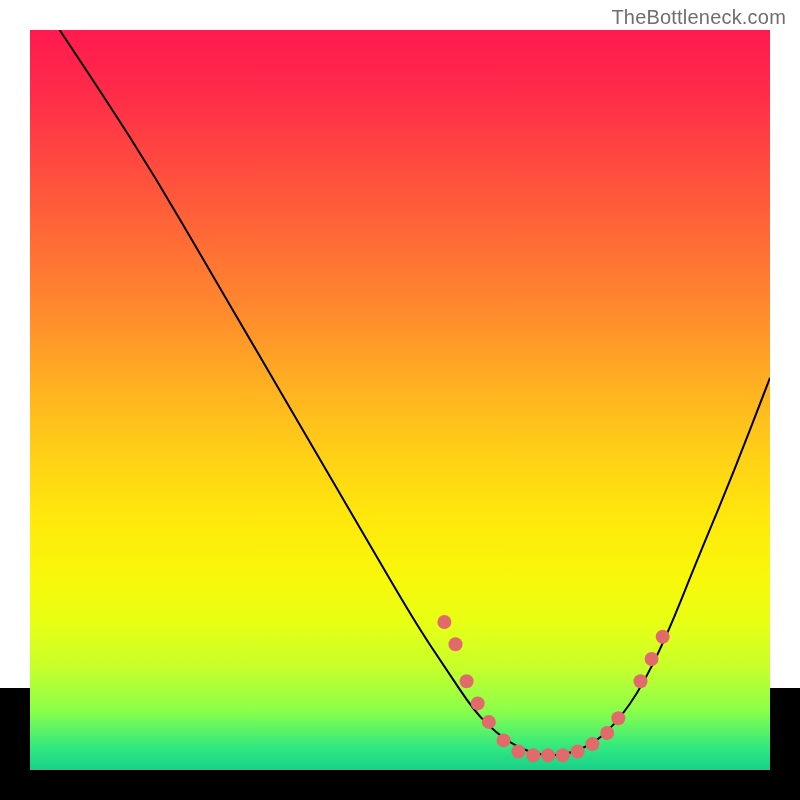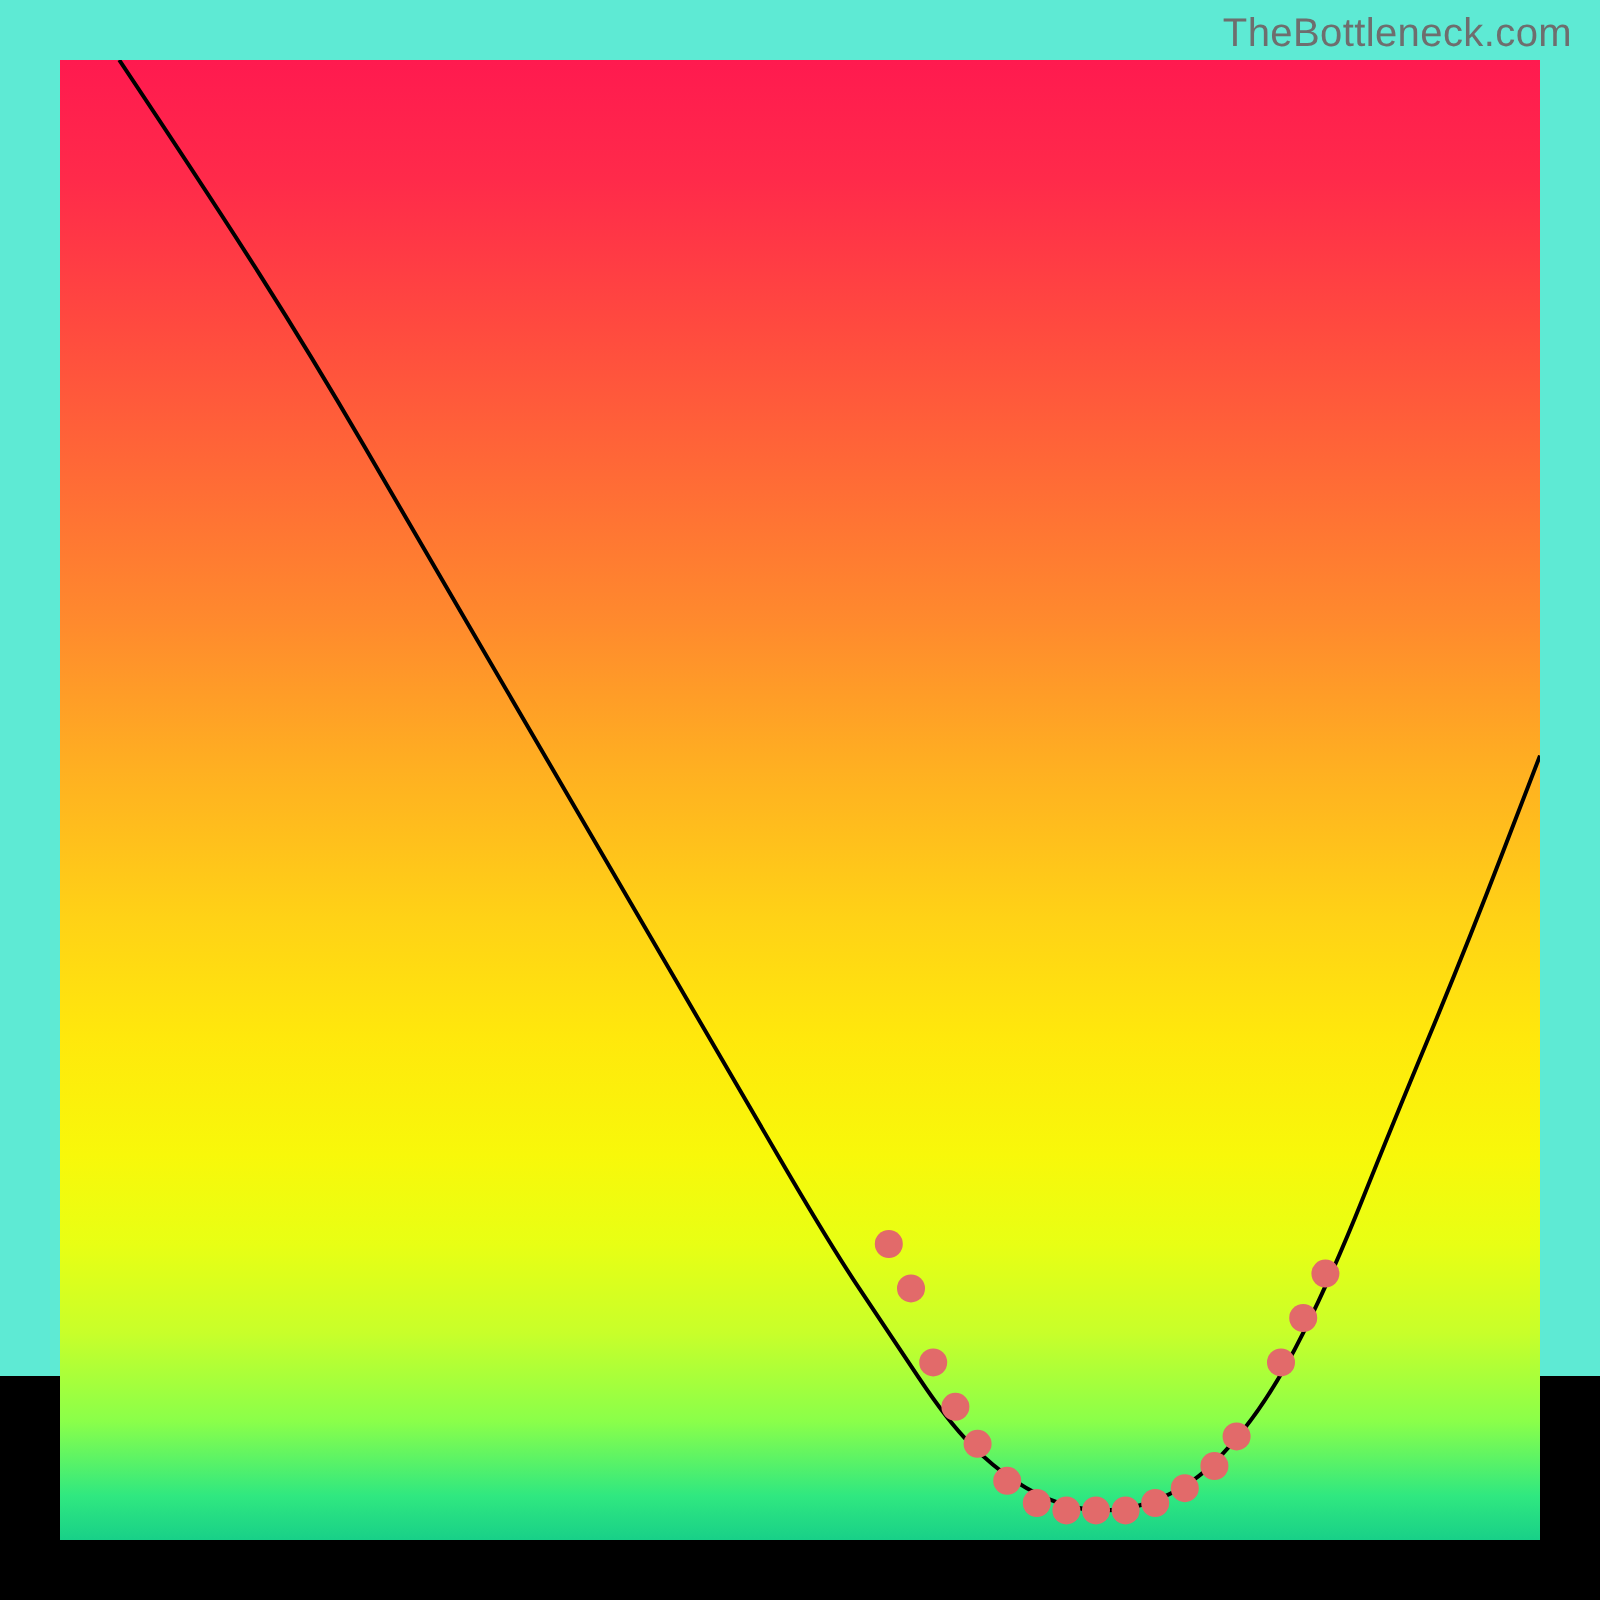--- a/index.html
+++ b/index.html
@@ -8,21 +8,21 @@
     width: 800px;
     height: 800px;
     background: #000;
     overflow: hidden;
     font-family: Arial, Helvetica, sans-serif;
   }
   .frame {
     position: relative;
     width: 800px;
     height: 688px;
-    background: #5eead4;
+    background: #ffffff;
   }
   .plot-area {
     position: absolute;
     left: 30px;
     top: 30px;
     width: 740px;
     height: 740px;
     
     background: linear-gradient(to bottom,
       #ff1a4f 0%,

